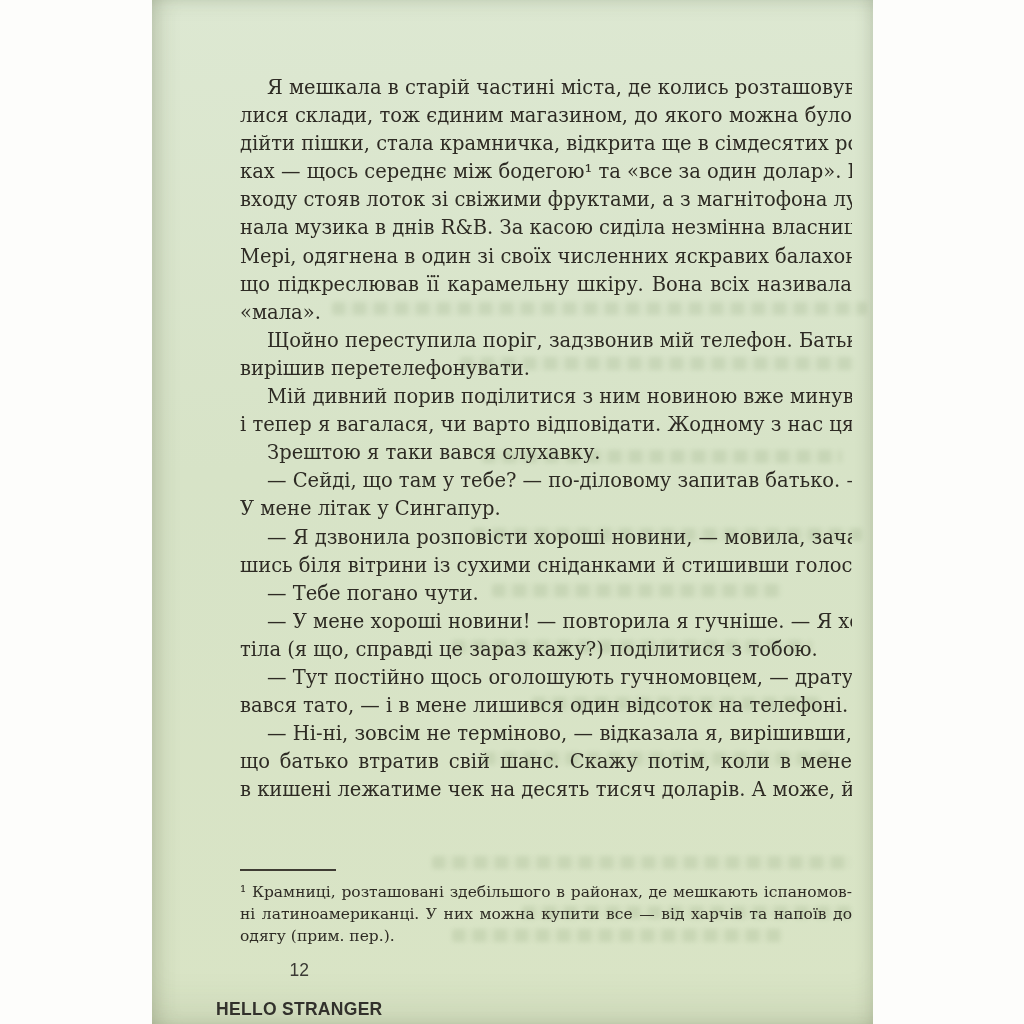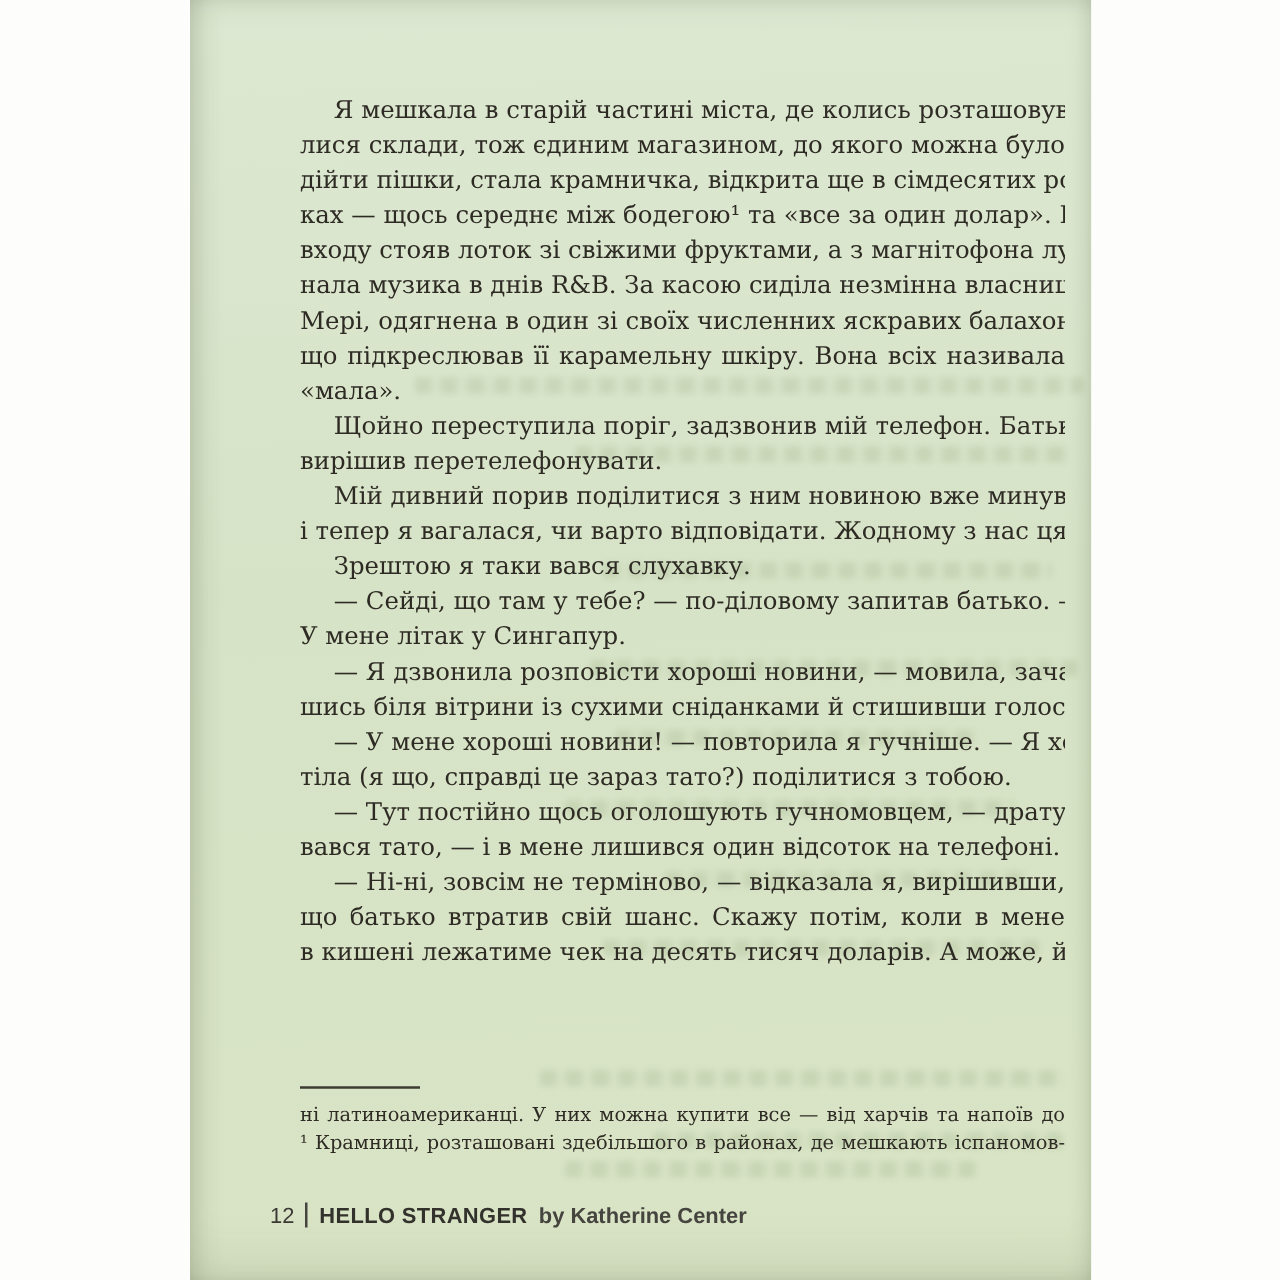--- a/index.html
+++ b/index.html
@@ -35,21 +35,21 @@
   }
   .footnote{
     position:absolute;left:88px;top:881px;width:612px;
     color:#2e2b24;font-size:15.5px;
   }
   .footnote .line{height:22px;line-height:22px;}
   .footer{
     position:absolute;left:64px;top:960px;height:24px;
     display:flex;align-items:center;gap:9px;
     font-family:"Liberation Sans","DejaVu Sans",sans-serif;
-    color:#3a3934;font-size:17.5px;
+    color:#3a3934;font-size:17.5px;flex-direction:column;
   }
   .footer .bar{width:2px;height:20px;background:#45443f;}
   .footer .btitle{font-weight:700;letter-spacing:.3px;color:#32312c;}
   .footer .byline{color:#45443f;font-weight:bold;}
   
   .ghost{
     position:absolute;height:13px;border-radius:3px;
     filter:blur(2.5px);opacity:.45;
     background:repeating-linear-gradient(90deg,
       rgba(122,148,100,.38) 0 13px, rgba(122,148,100,.07) 13px 21px);
@@ -103,37 +103,39 @@
       <div class="line">і тепер я вагалася, чи варто відповідати. Жодному з нас ця</div>
 
       <div class="line indent last">Зрештою я таки вався слухавку.</div>
 
       <div class="line indent">— Сейді, що там у тебе? — по-діловому запитав батько. —</div>
       <div class="line last">У мене літак у Сингапур.</div>
 
       <div class="line indent">— Я дзвонила розповісти хороші новини, — мовила, зачаїв-</div>
       <div class="line last">шись біля вітрини із сухими сніданками й стишивши голос.</div>
 
+      <div class="line indent last">— Тебе погано чути.</div>
 
       <div class="line indent">— У мене хороші новини! — повторила я гучніше. — Я хо-</div>
-      <div class="line last">тіла (я що, справді це зараз тато?) поділитися з тобою.</div>
+      <div class="line last">тіла (я що, справді це зараз кажу?) поділитися з тобою.</div>
 
       <div class="line indent">— Тут постійно щось оголошують гучномовцем, — драту-</div>
       <div class="line">вався тато, — і в мене лишився один відсоток на телефоні. Це</div>
 
       <div class="line indent">— Ні-ні, зовсім не терміново, — відказала я, вирішивши,</div>
       <div class="line">що батько втратив свій шанс. Скажу потім, коли в мене</div>
       <div class="line">в кишені лежатиме чек на десять тисяч доларів. А може, й не</div>
     </div>
 
     <div class="fnrule"></div>
 
     <div class="footnote">
+      <div class="line">¹ Крамниці, розташовані здебільшого в районах, де мешкають іспаномов-</div>
       <div class="line">ні латиноамериканці. У них можна купити все — від харчів та напоїв до</div>
-      <div class="line">¹ Крамниці, розташовані здебільшого в районах, де мешкають іспаномов-</div>
+      <div class="line last"><span>одягу </span><span class="it">(прим. пер.)</span><span>.</span></div>
     </div>
 
     <div class="footer">
       <span>12</span>
       <span class="bar"></span>
       <span class="btitle">HELLO STRANGER</span>
       <span class="byline">by Katherine Center</span>
     </div>
 
   </div>

